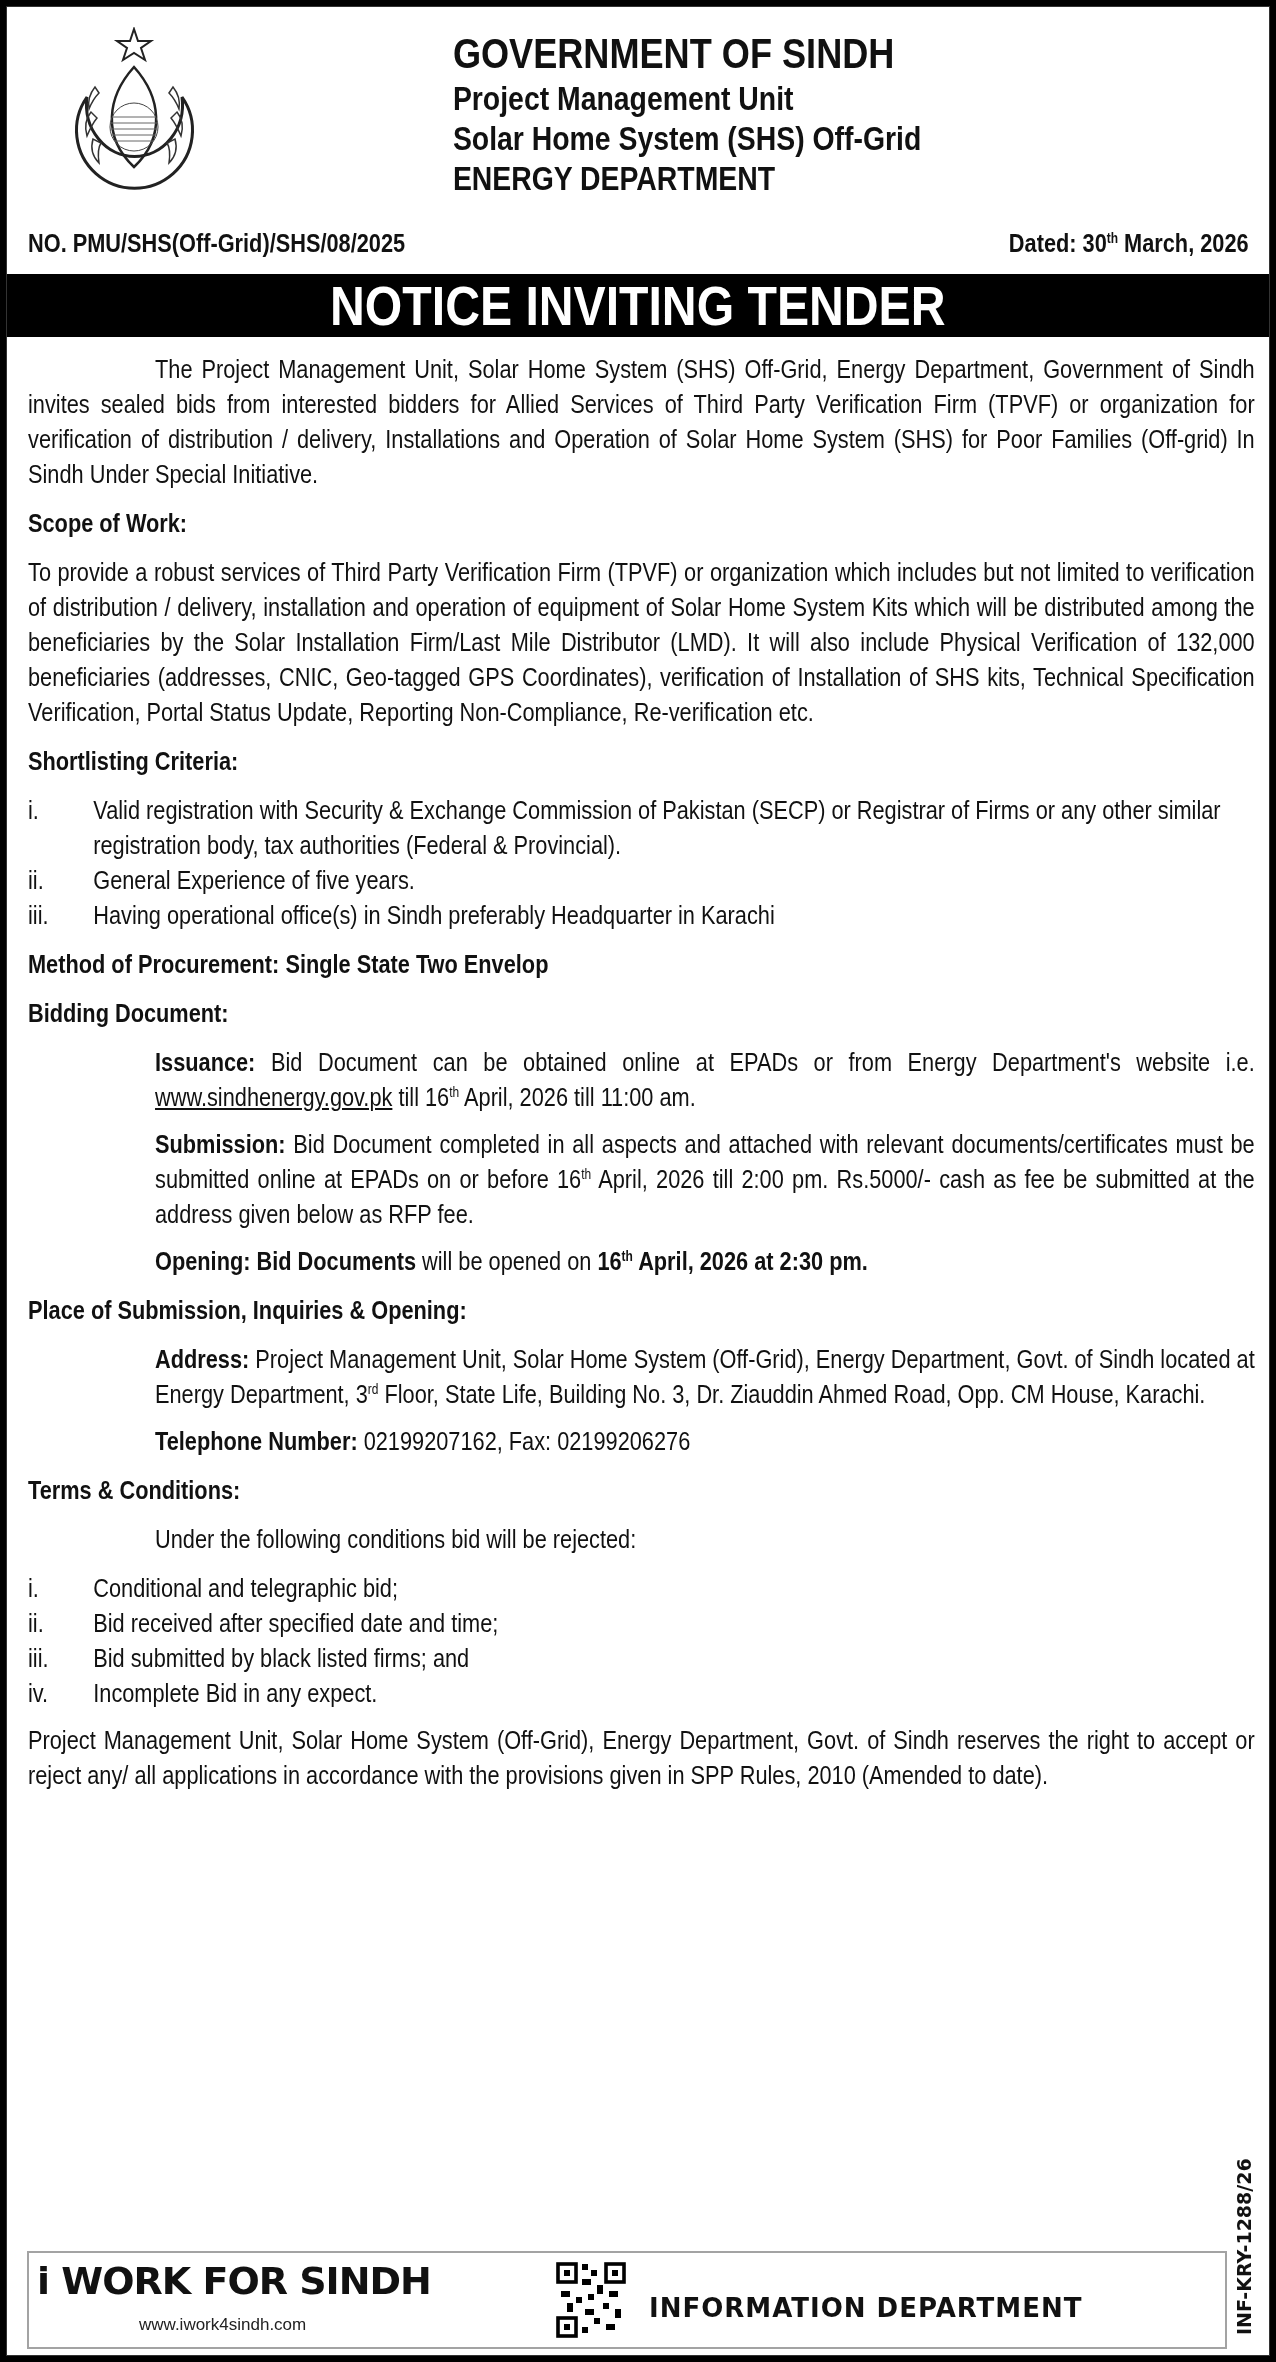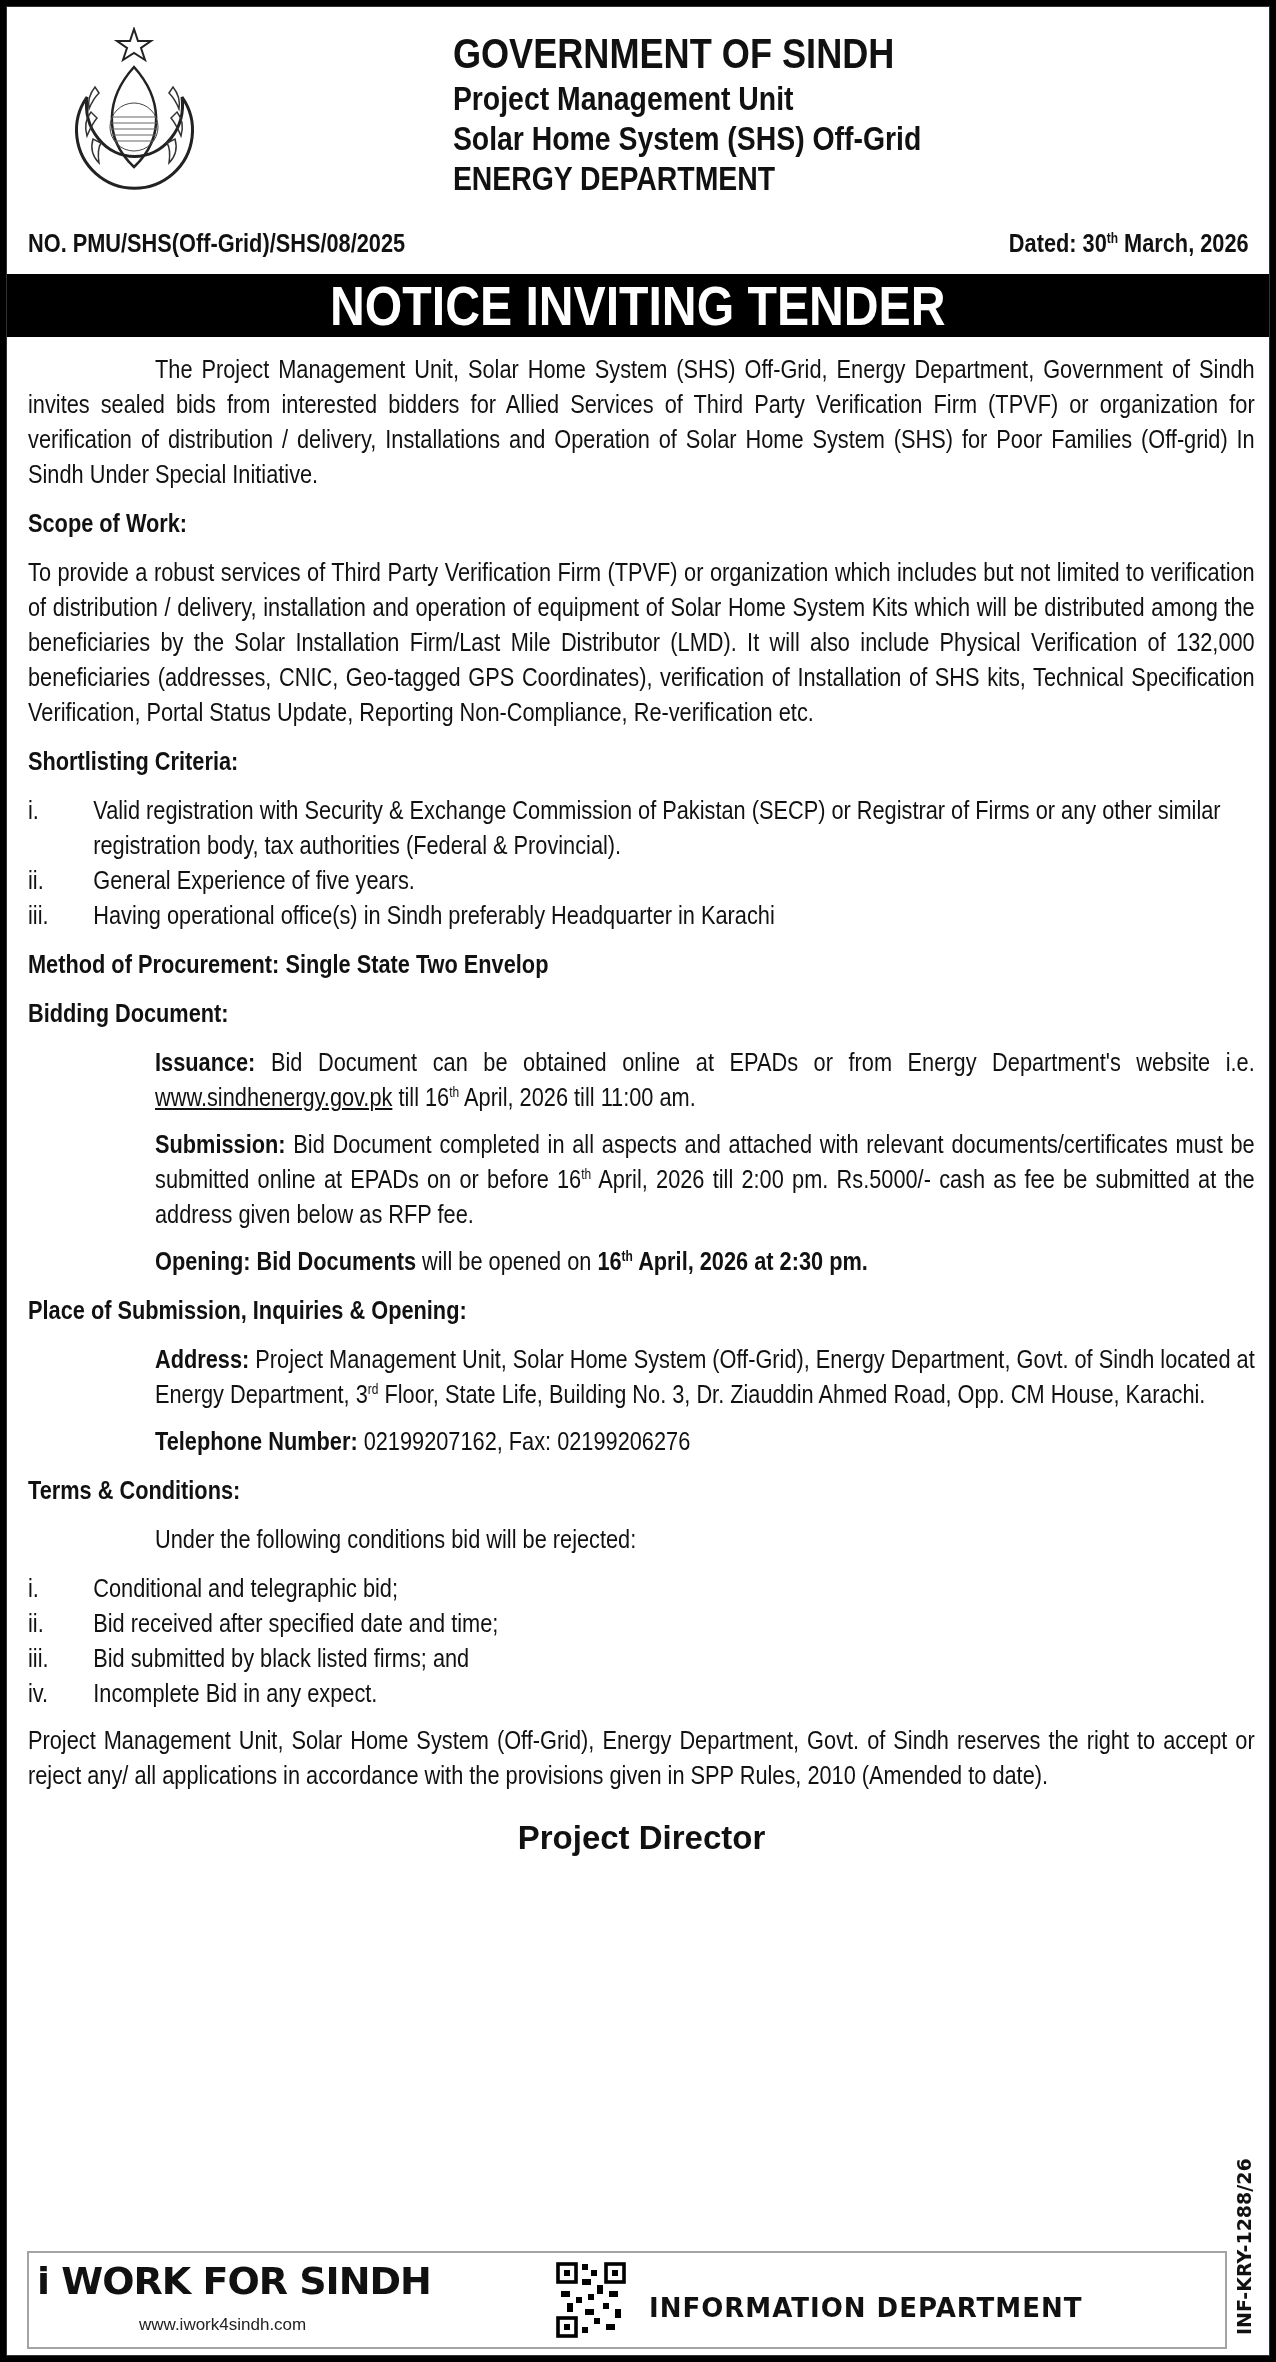--- a/index.html
+++ b/index.html
@@ -123,21 +123,20 @@
         <li><span class="num">i.</span><span>Conditional and telegraphic bid;</span></li>
         <li><span class="num">ii.</span><span>Bid received after specified date and time;</span></li>
         <li><span class="num">iii.</span><span>Bid submitted by black listed firms; and</span></li>
         <li><span class="num">iv.</span><span>Incomplete Bid in any expect.</span></li>
       </ol>
 
       <div class="p" style="width:1410px;margin-top:12px">Project Management Unit, Solar Home System (Off-Grid), Energy Department, Govt. of Sindh reserves the right to accept or reject any/ all applications in accordance with the provisions given in SPP Rules, 2010 (Amended to date).</div>
     </div>
 
     <div class="sign">
-      <div>Project Director</div>
     </div>
   </div>
 
   <div class="vcode">INF-KRY-1288/26</div>
 
   <div class="footer">
     <div class="iwork"><span>i</span> <span>WORK FOR SINDH</span></div>
     <div class="iwork-url">www.iwork4sindh.com</div>
     <svg class="qr" viewBox="0 0 24 26">
       <rect x="0" y="0" width="24" height="26" fill="#fff"></rect>

